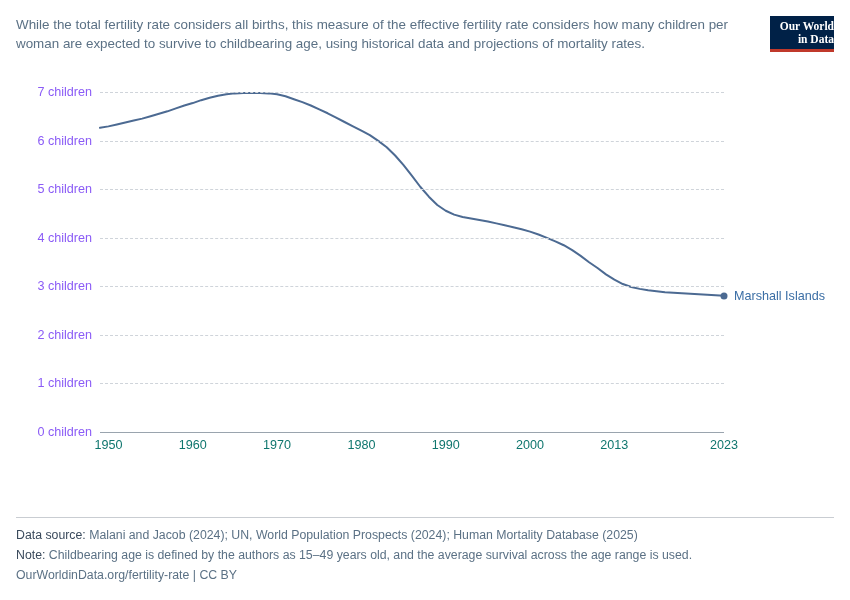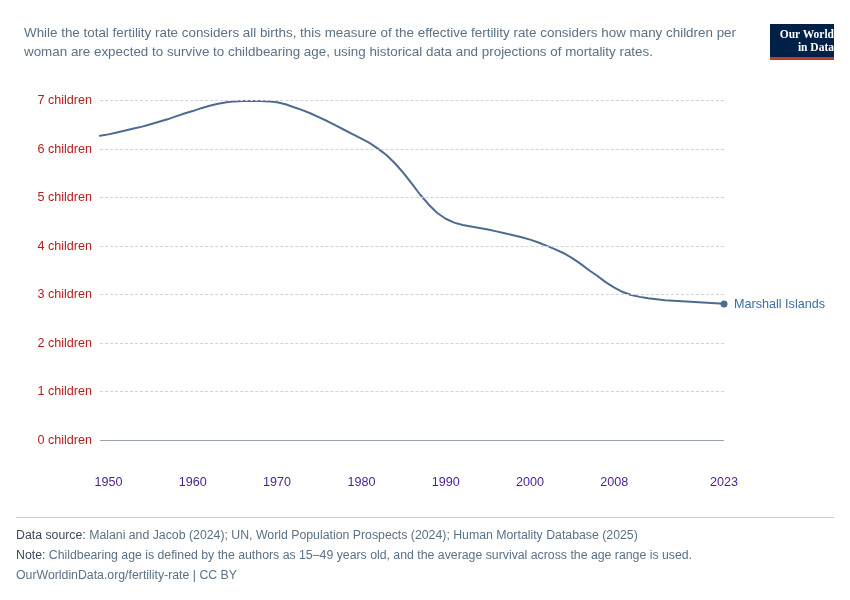--- a/index.html
+++ b/index.html
@@ -30,21 +30,21 @@
     line-height: 1.2;
     font-weight: 400;
     color: #1d3d63;
     margin: 0 0 7px 0;
     letter-spacing: -0.1px;
   }
   .subtitle {
     font-size: 13.4px;
     line-height: 1.38;
     color: #5b7185;
-    margin: 8px;
+    margin: 0;
     max-width: 722px;
     font-weight: 400;
   }
   .owid-logo {
     position: absolute;
     top: 0px;
     right: 0px;
     width: 64px;
     height: 36px;
     background: #002147;
@@ -84,38 +84,37 @@
     border-top: 1px dashed #cfd4da;
   }
   .gridline.zero {
     border-top: 1px solid #9aa4ae;
   }
   .ytick {
     position: absolute;
     right: calc(100% + 8px);
     transform: translateY(-50%);
     font-size: 12.6px;
-    color: #b91c1c;
+    color: #8b5cf6;
     white-space: nowrap;
   }
   .xaxis {
     position: absolute;
     left: 0;
     right: 0;
     top: 100%;
     height: 26px;
   }
   .xtick {
     position: absolute;
     top: 6px;
     transform: translateX(-50%);
     font-size: 12.6px;
-    color: #4c1d95;
+    color: #0f766e;
     white-space: nowrap;
-    margin-top: 29px;
   }
   .series-svg {
     position: absolute;
     left: 0;
     top: 0;
     width: 100%;
     height: 100%;
     overflow: visible;
   }
   .series-label {
@@ -175,21 +174,21 @@
       <svg class="series-svg" id="series-svg" viewBox="0 0 100 100" preserveAspectRatio="none">
           <polyline points="0.000,15.270 1.351,14.865 2.703,14.324 4.054,13.784 5.405,13.243 6.757,12.703 8.108,12.027 9.459,11.351 10.811,10.676 12.162,9.865 13.514,9.054 14.865,8.378 16.216,7.568 17.568,6.892 18.919,6.351 20.270,5.946 21.622,5.676 22.973,5.541 24.324,5.541 25.676,5.541 27.027,5.676 28.378,5.946 29.730,6.486 31.081,7.297 32.432,8.108 33.784,9.054 35.135,10.135 36.486,11.216 37.838,12.432 39.189,13.649 40.541,14.865 41.892,16.081 43.243,17.297 44.595,18.919 45.946,20.676 47.297,22.973 48.649,25.676 50.000,28.649 51.351,31.757 52.703,34.459 54.054,36.757 55.405,38.378 56.757,39.459 58.108,40.135 59.459,40.541 60.811,40.946 62.162,41.351 63.514,41.892 64.865,42.432 66.216,42.973 67.568,43.514 68.919,44.189 70.270,45.000 71.622,45.946 72.973,46.892 74.324,47.973 75.676,49.324 77.027,50.946 78.378,52.703 79.730,54.324 81.081,56.081 82.432,57.568 83.784,58.784 85.135,59.595 86.486,60.135 87.838,60.541 89.189,60.811 90.541,61.081 91.892,61.216 93.243,61.351 94.595,61.486 95.946,61.622 97.297,61.757 98.649,61.892 100.000,62.027" fill="none" stroke="#4c6a92" stroke-width="2" vector-effect="non-scaling-stroke" stroke-linejoin="round" stroke-linecap="round"></polyline>
         </svg>
       <div class="xaxis" id="xaxis">
           <div class="xtick" style="left: 1.35135%;">1950</div>
           <div class="xtick" style="left: 14.8649%;">1960</div>
           <div class="xtick" style="left: 28.3784%;">1970</div>
           <div class="xtick" style="left: 41.8919%;">1980</div>
           <div class="xtick" style="left: 55.4054%;">1990</div>
           <div class="xtick" style="left: 68.9189%;">2000</div>
-          <div class="xtick" style="left: 82.4324%;">2008</div>
+          <div class="xtick" style="left: 82.4324%;">2013</div>
           <div class="xtick" style="left: 100%;">2023</div>
         </div>
     <div class="gridline zero" style="top: 100%;"></div>
         <div class="ytick" style="top: 100%;">0 children</div>
         <div class="gridline" style="top: 86.4865%;"></div>
         <div class="ytick" style="top: 86.4865%;">1 children</div>
         <div class="gridline" style="top: 72.973%;"></div>
         <div class="ytick" style="top: 72.973%;">2 children</div>
         <div class="gridline" style="top: 59.4595%;"></div>
         <div class="ytick" style="top: 59.4595%;">3 children</div>

